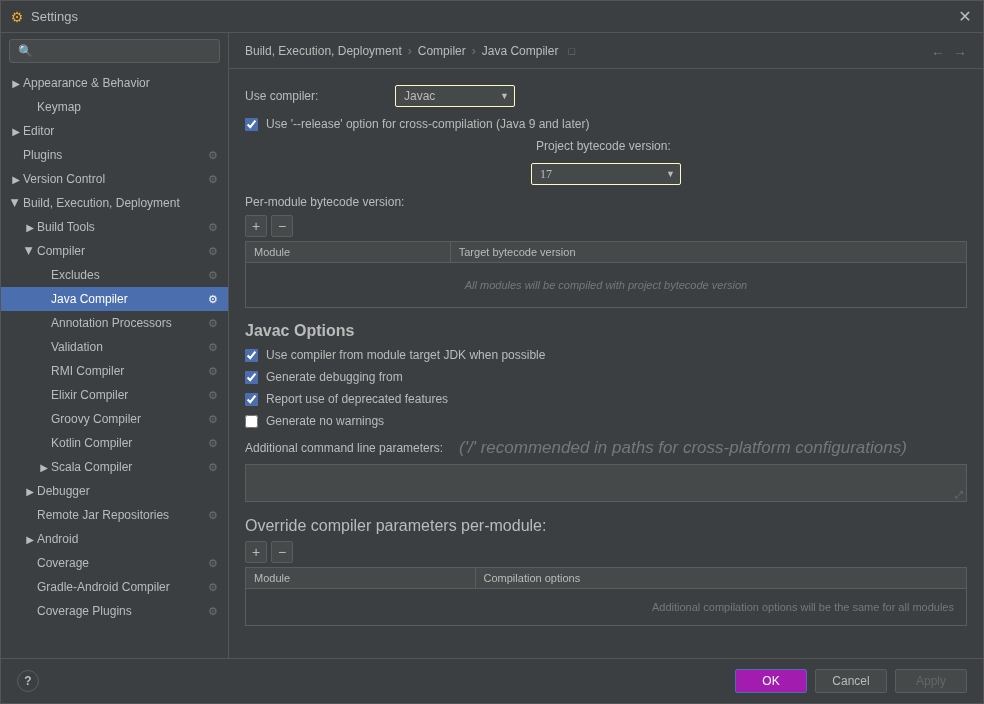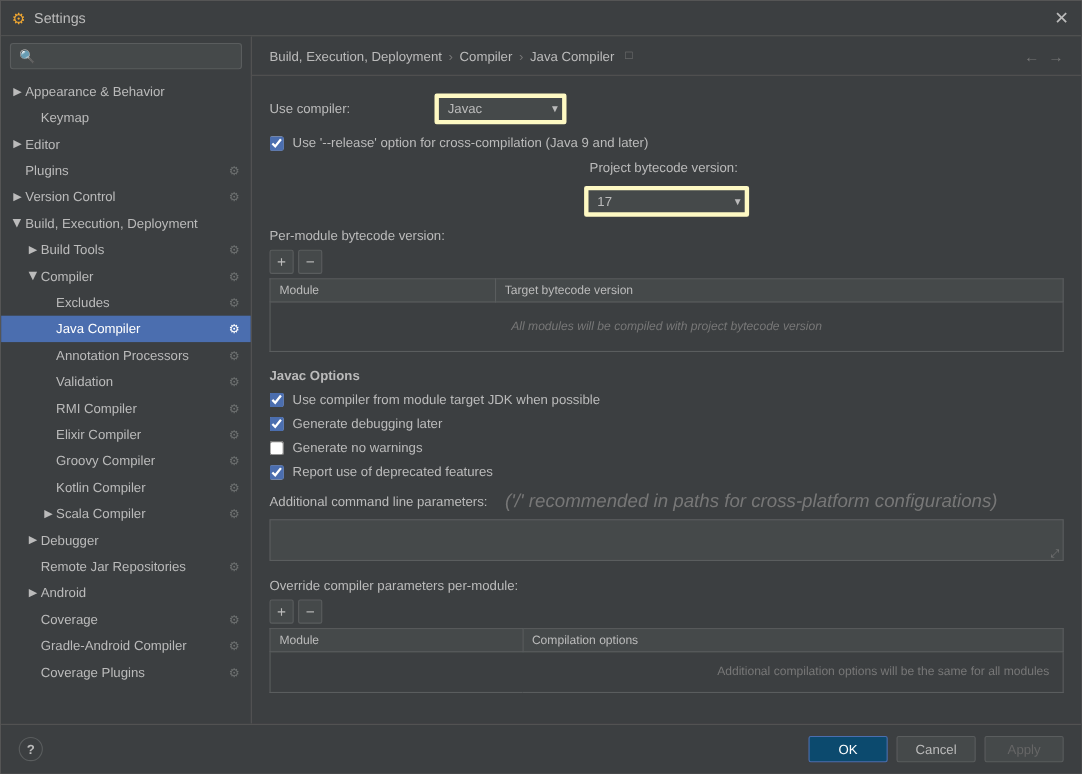--- a/index.html
+++ b/index.html
@@ -48,29 +48,29 @@
     .nav-arrow { font-size: 14px; cursor: pointer; }
 
     .panel-content { flex: 1; padding: 16px; overflow-y: auto; background: #3c3f41; }
     .panel-content::-webkit-scrollbar { width: 8px; }
     .panel-content::-webkit-scrollbar-track { background: #3c3f41; }
     .panel-content::-webkit-scrollbar-thumb { background: #555; }
 
     .form-row { display: flex; align-items: center; margin-bottom: 10px; gap: 10px; }
     .form-label { color: #bbbbbb; font-size: 12px; min-width: 140px; }
 
-    .select-box { background: #45494a; border: 4px solid #fef9c3; color: #bbbbbb; padding: 3px 24px 3px 8px; font-size: 12px; border-radius: 2px; appearance: none; -webkit-appearance: none; cursor: pointer; outline: none; min-width: 120px; position: relative; }
+    .select-box { background: #45494a; border: 1px solid #fef9c3; color: #bbbbbb; padding: 3px 24px 3px 8px; font-size: 12px; border-radius: 2px; appearance: none; -webkit-appearance: none; cursor: pointer; outline: none; min-width: 120px; position: relative; }
     .select-wrapper { position: relative; display: inline-flex; align-items: center; }
     .select-wrapper::after { content: '▼'; position: absolute; right: 6px; font-size: 9px; color: #bbbbbb; pointer-events: none; }
 
     .checkbox-row { display: flex; align-items: center; gap: 8px; margin-bottom: 8px; }
     .checkbox-row input[type="checkbox"] { accent-color: #4b6eaf; width: 13px; height: 13px; cursor: pointer; }
     .checkbox-label { color: #bbbbbb; font-size: 12px; }
 
-    .section-title { color: #bbbbbb; font-size: 12px; font-weight: bold; margin: 14px 0 8px 0; }
+    .section-title { color: #bbbbbb; font-size: 16px; font-weight: bold; margin: 14px 0 8px 0; }
 
     .per-module-section { margin-bottom: 10px; }
     .per-module-label { color: #bbbbbb; font-size: 12px; margin-bottom: 6px; }
 
     .toolbar-row { display: flex; gap: 4px; margin-bottom: 4px; }
     .toolbar-btn { background: #45494a; border: 1px solid #5a5d5e; color: #bbbbbb; width: 22px; height: 22px; display: flex; align-items: center; justify-content: center; cursor: pointer; font-size: 14px; border-radius: 2px; }
 
     .module-table { width: 100%; border: 1px solid #5a5d5e; border-collapse: collapse; }
     .module-table th { background: #45494a; border: 1px solid #5a5d5e; padding: 4px 8px; font-size: 11px; font-weight: normal; color: #bbbbbb; text-align: left; }
     .module-table td { border: 1px solid #5a5d5e; padding: 4px 8px; font-size: 11px; color: #777; margin-top: 12px; }
@@ -78,33 +78,33 @@
 
     .javac-options { margin-top: 14px; }
 
     .additional-params-label { color: #bbbbbb; font-size: 12px; margin-bottom: 6px; display: flex; align-items: center; gap: 16px; }
     .additional-params-hint { color: #777; font-size: 17px; font-style: italic; }
     .param-input-wrapper { position: relative; width: 100%; margin-bottom: 12px; }
     .param-input-inner { width: 100%; background: #45494a; border: 1px solid #5a5d5e; color: #bbbbbb; padding: 4px 24px 4px 8px; font-size: 12px; outline: none; min-height: 32px; resize: none; }
     .param-expand { position: absolute; right: 4px; bottom: 4px; color: #777; font-size: 10px; cursor: pointer; }
 
     .override-section { margin-top: 4px; }
-    .override-label { color: #bbbbbb; font-size: 12px; margin-bottom: 6px; }
+    .override-label { color: #bbbbbb; font-size: 16px; margin-bottom: 6px; }
 
     .override-table { width: 100%; border: 1px solid #5a5d5e; border-collapse: collapse; }
     .override-table th { background: #45494a; border: 1px solid #5a5d5e; padding: 4px 8px; font-size: 11px; font-weight: normal; color: #bbbbbb; text-align: left; }
     .override-table td { border: 1px solid #5a5d5e; padding: 4px 8px; font-size: 11px; color: #777; }
     .override-table .empty-row td { text-align: right; padding: 12px; color: #777; }
 
     
     .footer { display: flex; align-items: center; padding: 10px 16px; border-top: 1px solid #555; background: #3c3f41; gap: 8px; }
     .help-btn { width: 22px; height: 22px; border-radius: 50%; border: 1px solid #5a5d5e; background: transparent; color: #bbbbbb; display: flex; align-items: center; justify-content: center; cursor: pointer; font-size: 12px; font-weight: bold; }
     .spacer { flex: 1; }
     .footer-btn { padding: 4px 16px; background: #45494a; border: 1px solid #5a5d5e; color: #bbbbbb; font-size: 12px; cursor: pointer; border-radius: 2px; min-width: 72px; }
-    .footer-btn.primary { background: #0c4a6e; border-color: #4b6eaf; color: white; }
+    .footer-btn.primary { background: #a21caf; border-color: #4b6eaf; color: white; }
     .footer-btn.disabled { color: #666; cursor: default; }
 
     .project-version-row { display: flex; align-items: center; gap: 10px; margin-bottom: 10px; flex-direction: column; }
   </style>
 </head>
 <body>
 
 <div class="dialog">
 
   <div class="title-bar">
@@ -262,21 +262,21 @@
         </div>
 
         <div class="checkbox-row">
           <input type="checkbox" id="cross_compile" checked="" style="">
           <label for="cross_compile" class="checkbox-label">Use '--release' option for cross-compilation (Java 9 and later)</label>
         </div>
 
         <div class="project-version-row">
           <span class="form-label">Project bytecode version:</span>
           <div class="select-wrapper">
-            <select class="select-box" style="min-width:150px;">
+            <select class="select-box" style="min-width:150px;font-family:Liberation Serif, serif;">
               <option>8</option>
               <option>11</option>
               <option selected="">17</option>
               <option>21</option>
             </select>
           </div>
         </div>
 
         <div class="per-module-section">
           <div class="per-module-label">Per-module bytecode version:</div>
@@ -301,29 +301,29 @@
 
         <div class="javac-options">
           <div class="section-title">Javac Options</div>
 
           <div class="checkbox-row">
             <input type="checkbox" id="use_module_target" checked="" style="">
             <label for="use_module_target" class="checkbox-label">Use compiler from module target JDK when possible</label>
           </div>
           <div class="checkbox-row">
             <input type="checkbox" id="generate_debug" checked="" style="">
-            <label for="generate_debug" class="checkbox-label">Generate debugging later</label>
+            <label for="generate_debug" class="checkbox-label">Generate debugging from</label>
+          </div>
+          <div class="checkbox-row">
+            <input type="checkbox" id="report_deprecated" checked="" style="">
+            <label for="report_deprecated" class="checkbox-label">Report use of deprecated features</label>
           </div>
           <div class="checkbox-row">
             <input type="checkbox" id="no_warnings" style="">
             <label for="no_warnings" class="checkbox-label">Generate no warnings</label>
-          </div>
-          <div class="checkbox-row">
-            <input type="checkbox" id="report_deprecated" checked="" style="">
-            <label for="report_deprecated" class="checkbox-label">Report use of deprecated features</label>
           </div>
         </div>
 
         <div style="margin-top:10px;">
           <div class="additional-params-label">
             <span>Additional command line parameters:</span>
             <span class="additional-params-hint">('/' recommended in paths for cross-platform configurations)</span>
           </div>
           <div class="param-input-wrapper">
             <textarea class="param-input-inner" rows="2" style=""></textarea>

